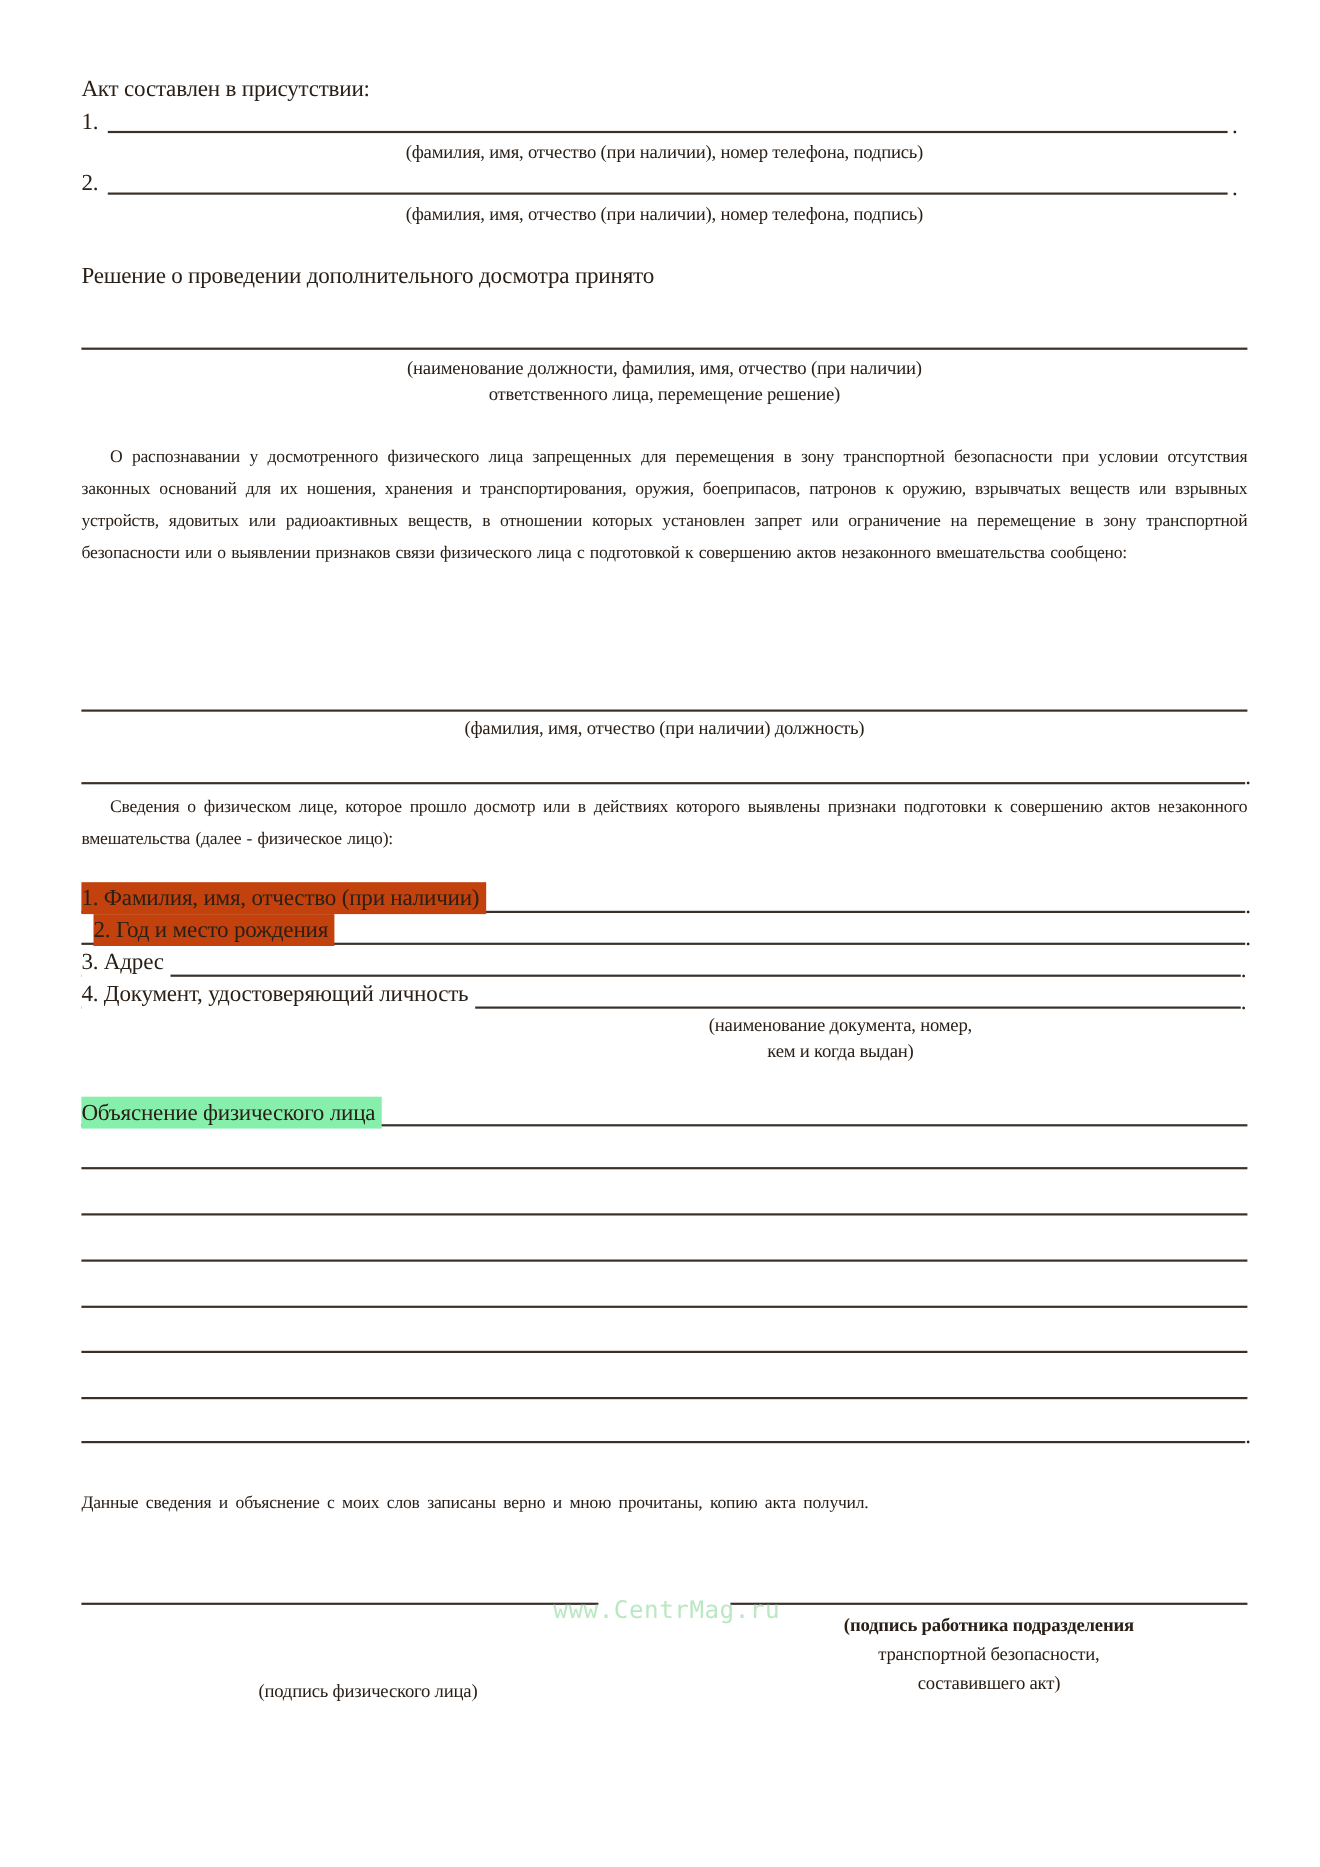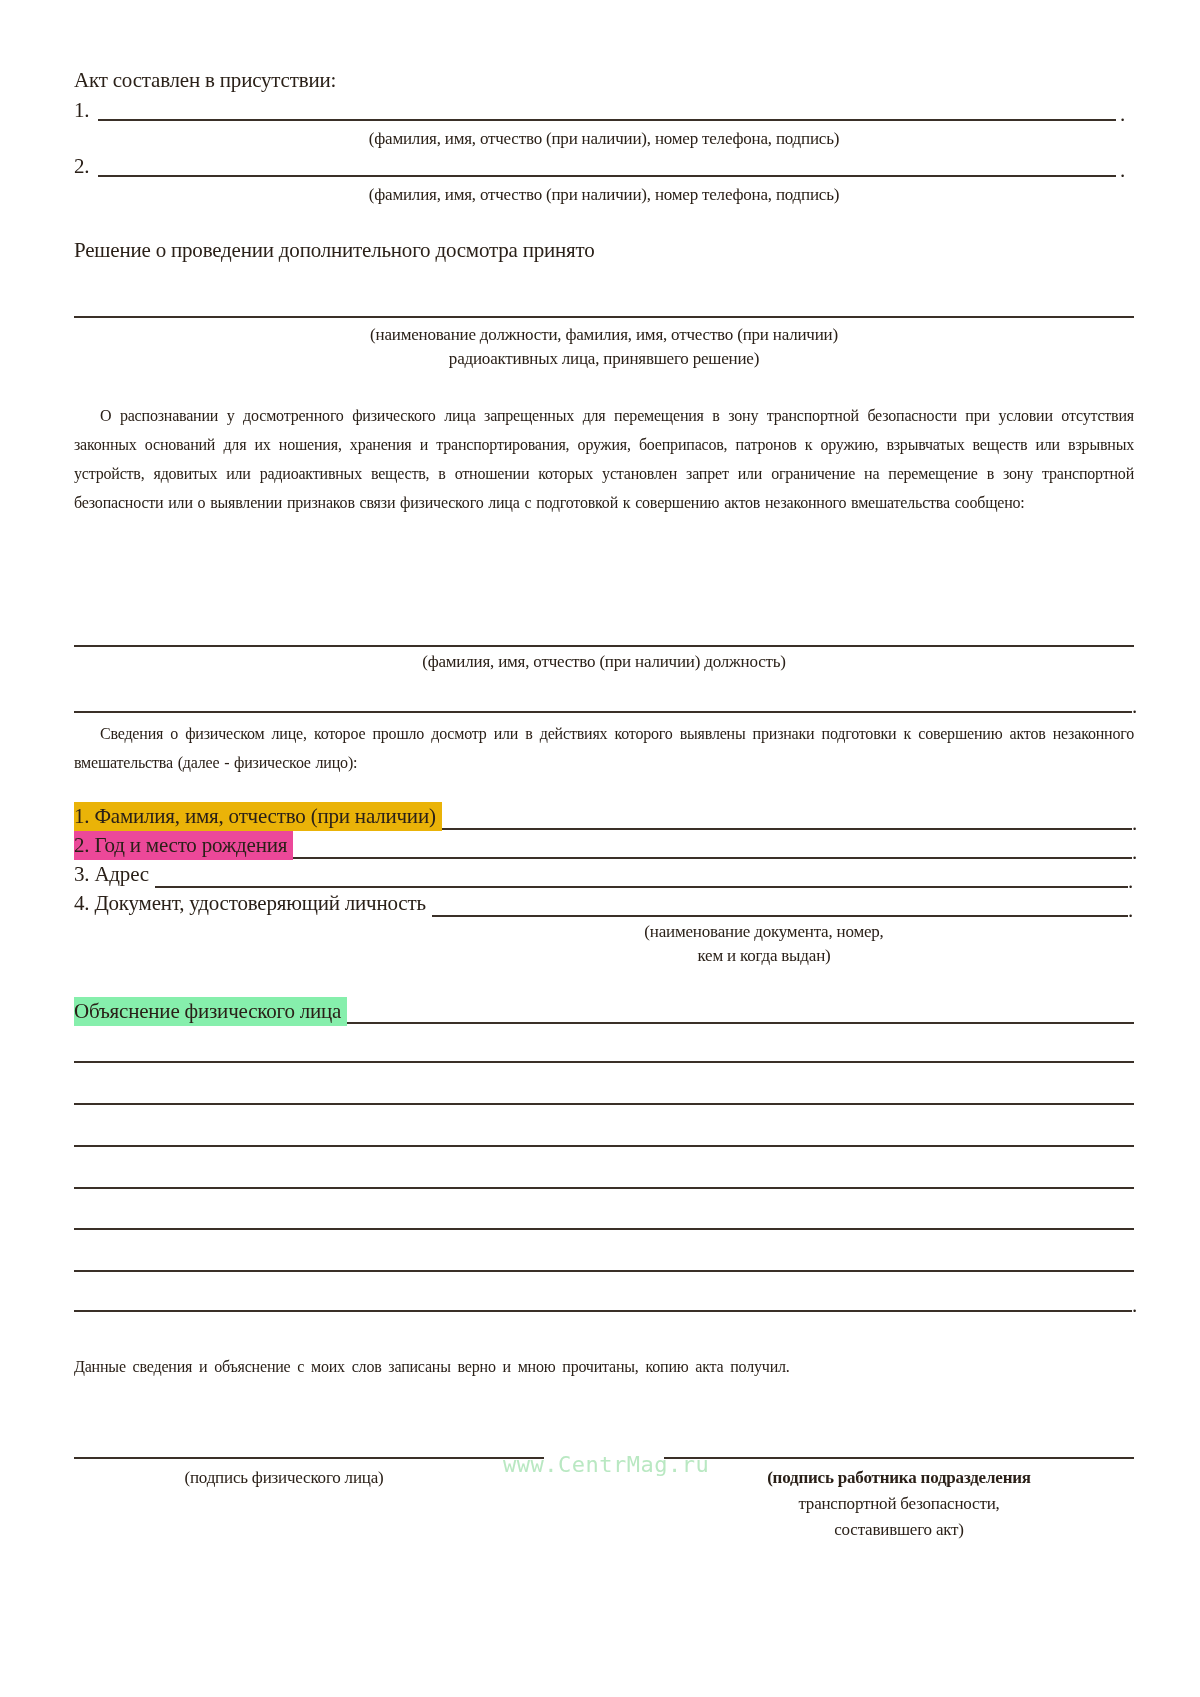--- a/index.html
+++ b/index.html
@@ -38,35 +38,35 @@
   <div class="abs cap" style="left:0; width:1060px; top:127px;">(фамилия, имя, отчество (при наличии), номер телефона, подпись)</div>
 
   <div class="abs txt" style="left:0; top:152px;">2.</div>
   <div class="line" style="left:24px; width:1018px; top:175px;"></div>
   <div class="dot" style="left:1046px; top:160px;">.</div>
   <div class="abs cap" style="left:0; width:1060px; top:183px;">(фамилия, имя, отчество (при наличии), номер телефона, подпись)</div>
 
   <div class="abs txt" style="left:0; top:236px;">Решение о проведении дополнительного досмотра принято</div>
   <div class="line" style="left:0; width:1060px; top:316px;"></div>
   <div class="abs cap" style="left:0; width:1060px; top:323px;">(наименование должности, фамилия, имя, отчество (при наличии)</div>
-  <div class="abs cap" style="left:0; width:1060px; top:347px;">радиоактивных лица, принявшего решение)</div>
+  <div class="abs cap" style="left:0; width:1060px; top:347px;">ответственного лица, перемещение решение)</div>
 
   <div class="para" style="top:401px;">О распознавании у досмотренного физического лица запрещенных для перемещения в зону транспортной безопасности при условии отсутствия законных оснований для их ношения, хранения и транспортирования, оружия, боеприпасов, патронов к оружию, взрывчатых веществ или взрывных устройств, ядовитых или радиоактивных веществ, в отношении которых установлен запрет или ограничение на перемещение в зону транспортной безопасности или о выявлении признаков связи физического лица с подготовкой к совершению актов незаконного вмешательства сообщено:</div>
   <div class="line" style="left:0; width:1060px; top:645px;"></div>
   <div class="abs cap" style="left:0; width:1060px; top:650px;">(фамилия, имя, отчество (при наличии) должность)</div>
   <div class="line" style="left:0; width:1058px; top:711px;"></div>
   <div class="dot" style="left:1058px; top:696px;">.</div>
 
   <div class="para" style="top:719px;">Сведения о физическом лице, которое прошло досмотр или в действиях которого выявлены признаки подготовки к совершению актов незаконного вмешательства (далее - физическое лицо):</div>
 
-  <div class="abs txt" style="left:0; top:802px; background:#eab308; padding-right:6px; z-index:2;">1. Фамилия, имя, отчество (при наличии)</div>
+  <div class="abs txt" style="left:0; top:802px; background:#c2410c; padding-right:6px; z-index:2;">1. Фамилия, имя, отчество (при наличии)</div>
   <div class="line" style="left:0; width:1058px; top:828px;"></div>
   <div class="dot" style="left:1058px; top:813px;">.</div>
 
-  <div class="abs txt" style="left:0; top:831px; background:#ec4899; padding-right:6px; z-index:2;">2. Год и место рождения</div>
+  <div class="abs txt" style="left:11px; top:831px; background:#c2410c; padding-right:6px; z-index:2;">2. Год и место рождения</div>
   <div class="line" style="left:0; width:1058px; top:857px;"></div>
   <div class="dot" style="left:1058px; top:842px;">.</div>
 
   <div class="abs txt" style="left:0; top:860px; background:#fff; padding-right:6px; z-index:2;">3. Адрес</div>
   <div class="line" style="left:0; width:1054px; top:886px;"></div>
   <div class="dot" style="left:1054px; top:871px;">.</div>
 
   <div class="abs txt" style="left:0; top:889px; background:#fff; padding-right:6px; z-index:2;">4. Документ, удостоверяющий личность</div>
   <div class="line" style="left:0; width:1054px; top:915px;"></div>
   <div class="dot" style="left:1054px; top:900px;">.</div>
@@ -82,19 +82,19 @@
   <div class="line" style="left:0; width:1060px; top:1187px;"></div>
   <div class="line" style="left:0; width:1060px; top:1228px;"></div>
   <div class="line" style="left:0; width:1060px; top:1270px;"></div>
   <div class="line" style="left:0; width:1058px; top:1310px;"></div>
   <div class="dot" style="left:1058px; top:1295px;">.</div>
 
   <div class="para" style="top:1352px; text-indent:0; word-spacing:3px;">Данные сведения и объяснение с моих слов записаны верно и мною прочитаны, копию акта получил.</div>
 
   <div class="line" style="left:0; width:470px; top:1457px;"></div>
   <div class="line" style="left:590px; width:470px; top:1457px;"></div>
-  <div class="abs cap" style="left:60px; width:300px; top:1466px;">(подпись физического лица)</div>
+  <div class="abs cap" style="left:60px; width:300px; top:1526px;text-align:right;">(подпись физического лица)</div>
   <div class="abs cap" style="left:640px; width:370px; top:1466px;font-weight:bold;">(подпись работника подразделения</div>
   <div class="abs cap" style="left:640px; width:370px; top:1492px;">транспортной безопасности,</div>
   <div class="abs cap" style="left:640px; width:370px; top:1518px;">составившего акт)</div>
 </div>
 
 <div class="watermark">www.CentrMag.ru</div>
 
 </body></html>

